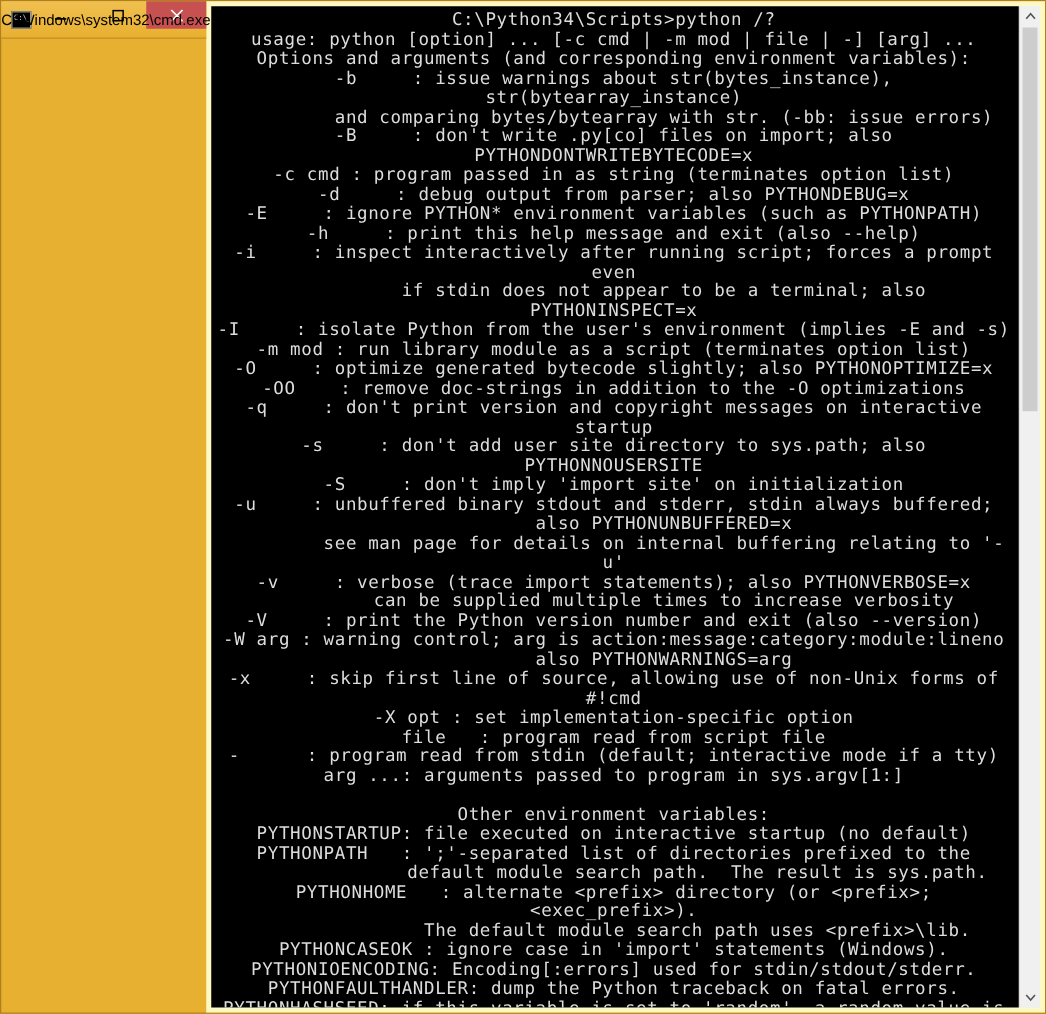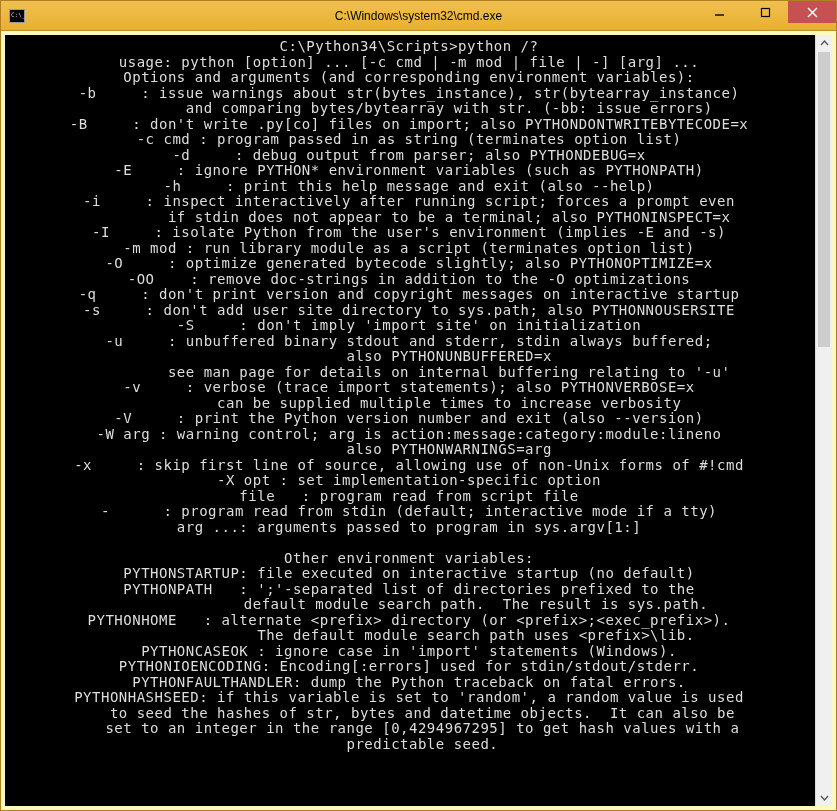--- a/index.html
+++ b/index.html
@@ -8,21 +8,21 @@
     width: 837px;
     height: 811px;
     overflow: hidden;
     font-family: "Segoe UI", Tahoma, sans-serif;
   }
   .window {
     width: 837px;
     height: 811px;
     background: #e8b030;
     display: flex;
-    flex-direction: column;
+    flex-direction: row;
     border: 1px solid #b08020;
   }
   .titlebar {
     height: 30px;
     background: linear-gradient(to bottom, #f0c050, #e8b030);
     display: flex;
     align-items: center;
     position: relative;
     border-bottom: 1px solid #c09028;
   }

